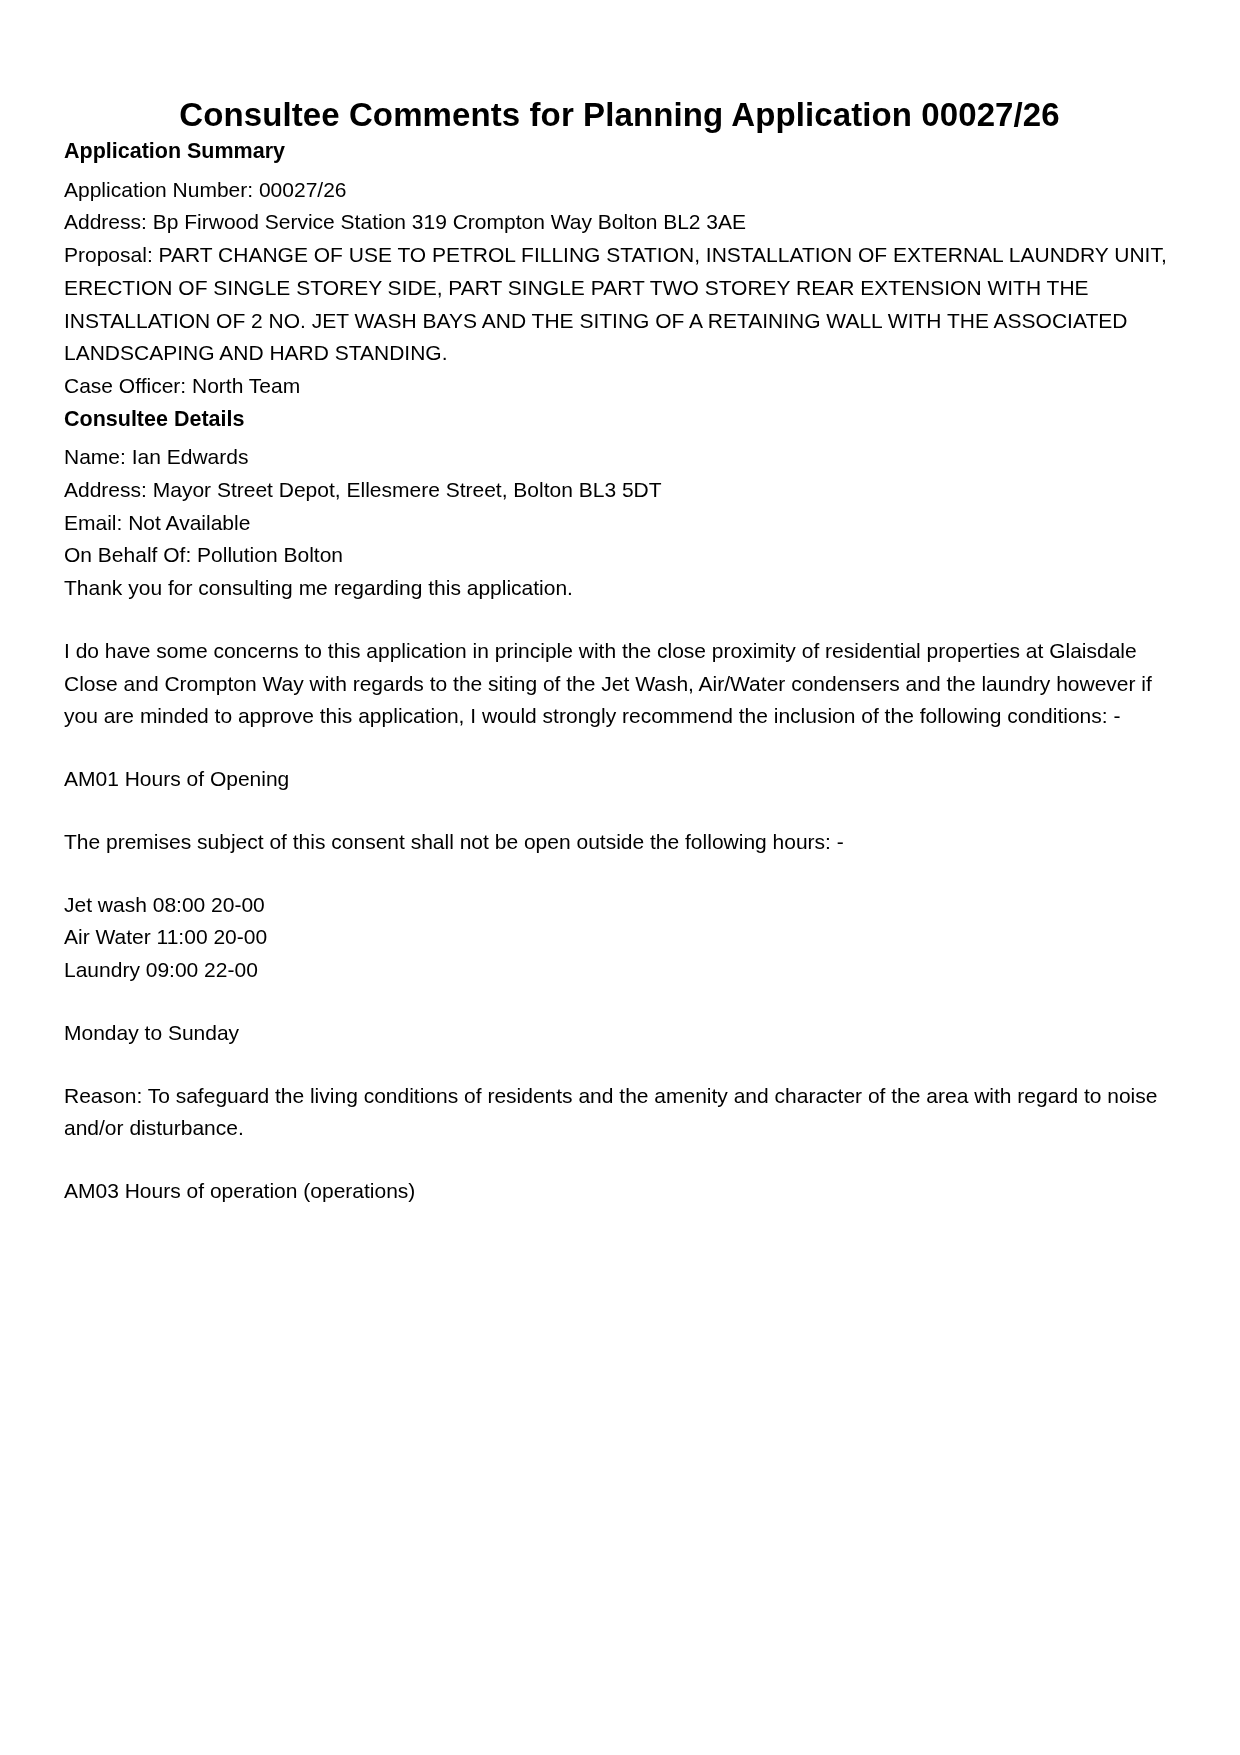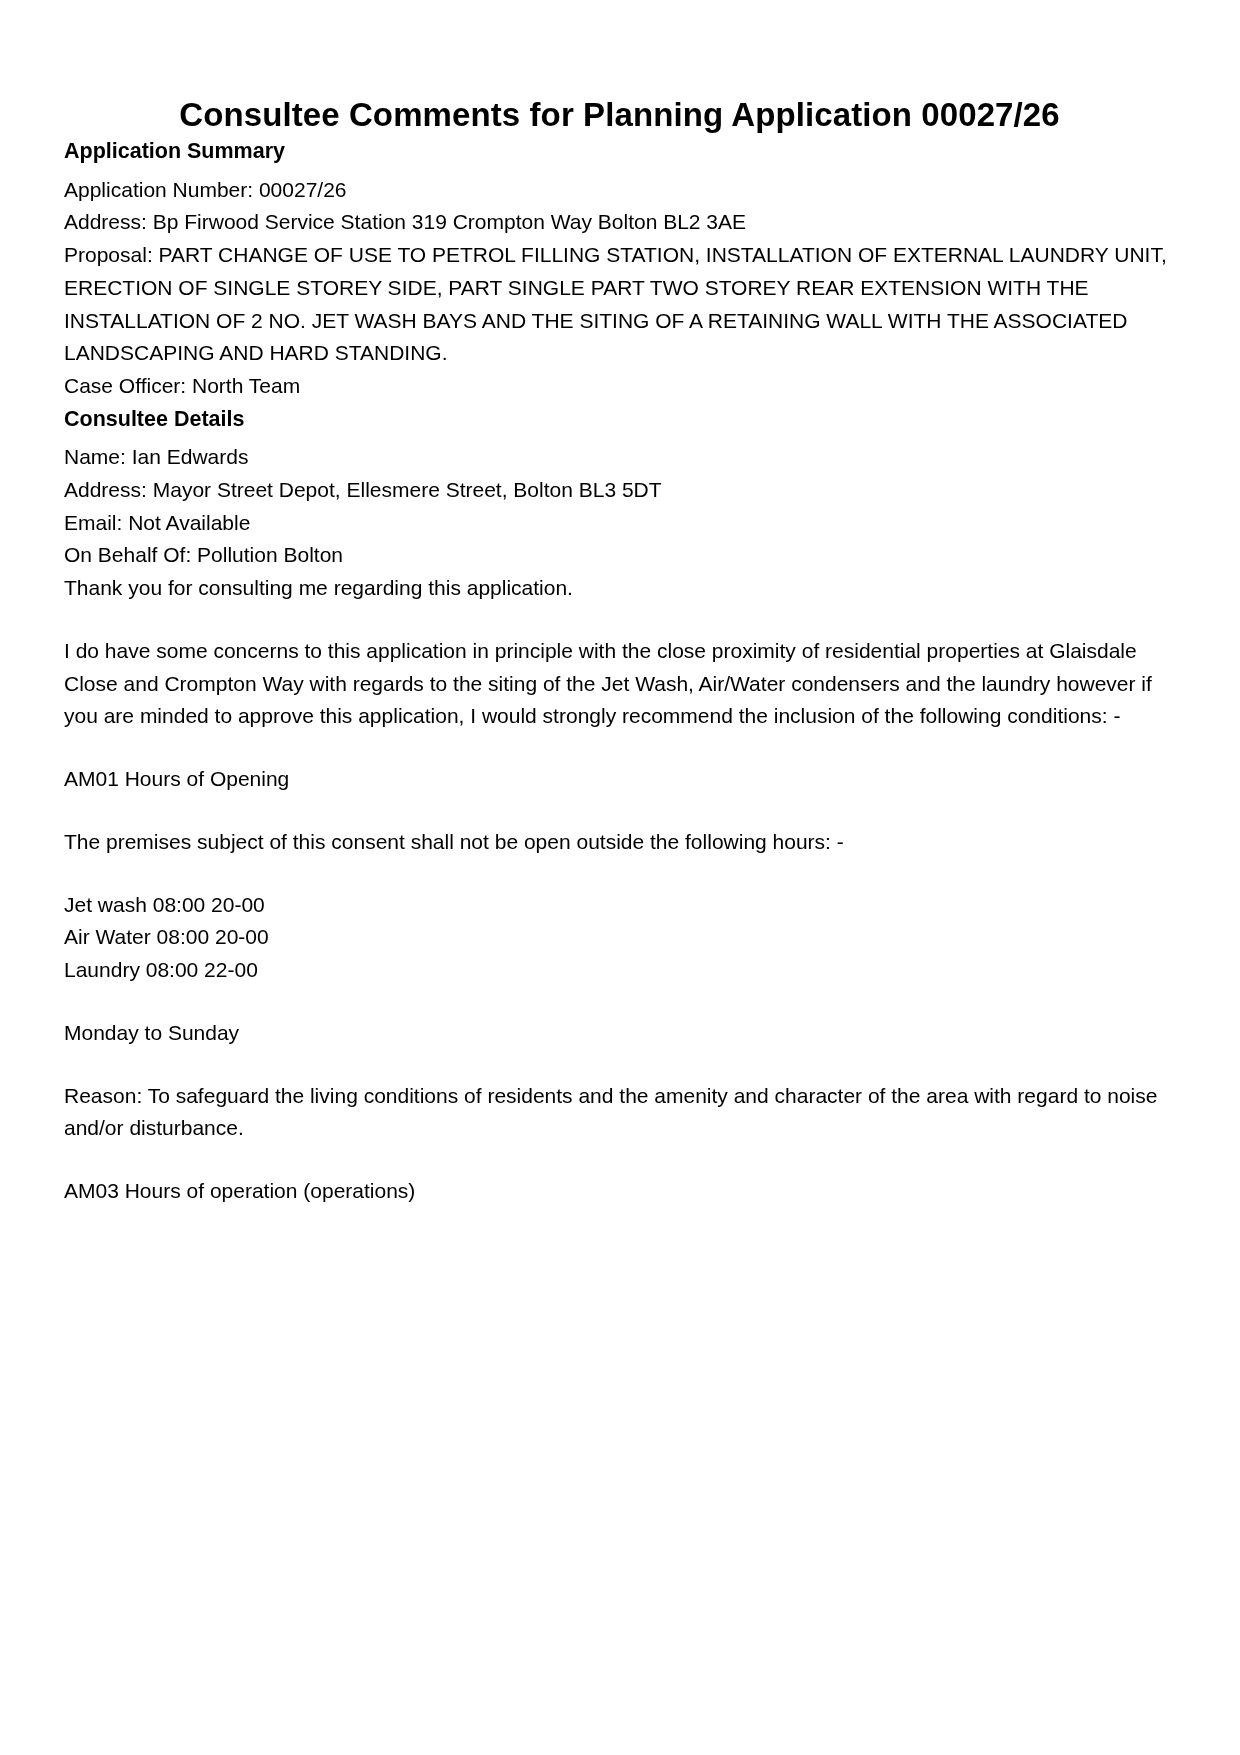--- a/index.html
+++ b/index.html
@@ -82,22 +82,22 @@
     <p class="para">I do have some concerns to this application in principle with the close proximity of residential properties at Glaisdale Close and Crompton Way with regards to the siting of the Jet Wash, Air/Water condensers and the laundry however if you are minded to approve this application, I would strongly recommend the inclusion of the following conditions: -</p>
     <div class="gap"></div>
 
     <p class="para">AM01 Hours of Opening</p>
     <div class="gap"></div>
 
     <p class="para">The premises subject of this consent shall not be open outside the following hours: -</p>
     <div class="gap"></div>
 
     <p class="line">Jet wash 08:00  20-00</p>
-    <p class="line">Air Water 08:00  20-00</p>
-    <p class="line">Laundry 08:00  22-00</p>
+    <p class="line">Air Water 11:00  20-00</p>
+    <p class="line">Laundry 09:00  22-00</p>
     <div class="gap"></div>
 
     <p class="para">Monday to Sunday</p>
     <div class="gap"></div>
 
     <p class="para">Reason: To safeguard the living conditions of residents and the amenity and character of the area with regard to noise and/or disturbance.</p>
     <div class="gap"></div>
 
     <p class="para">AM03 Hours of operation (operations)</p>
   </div>

